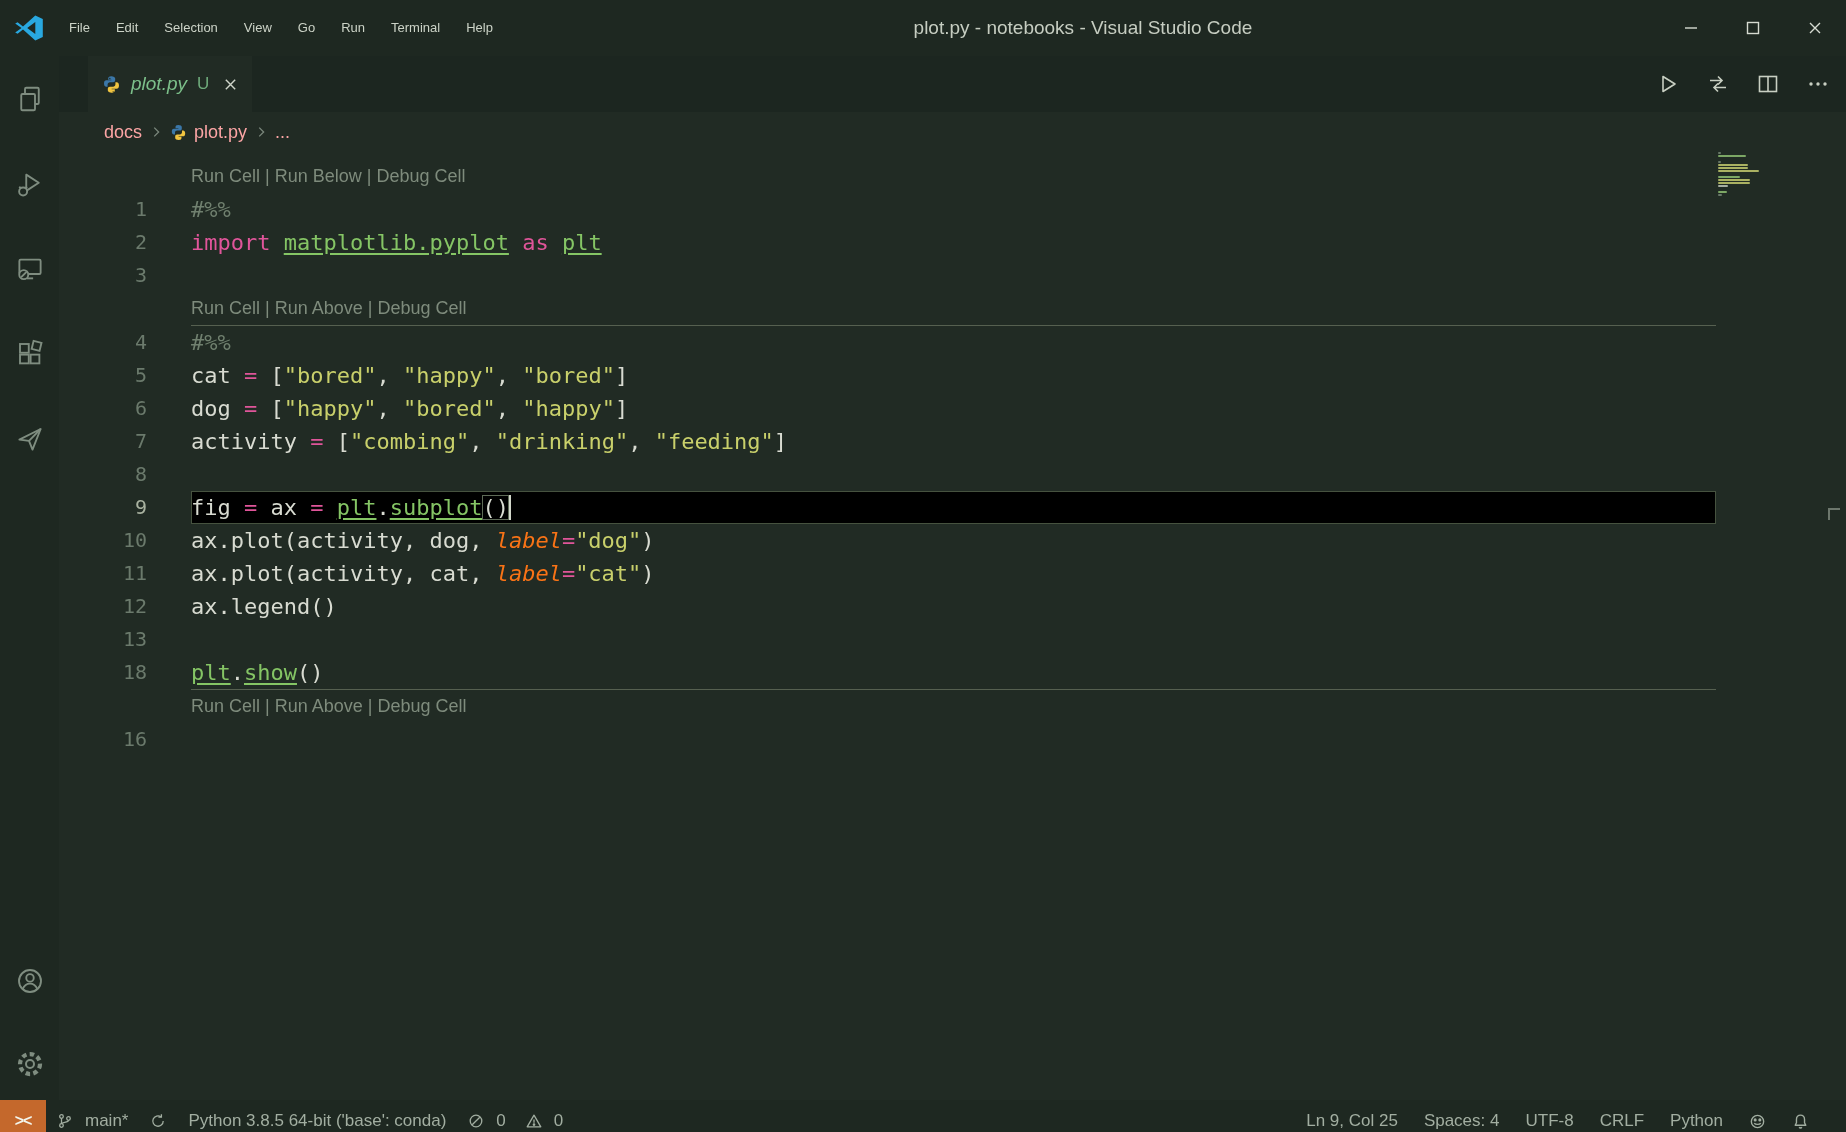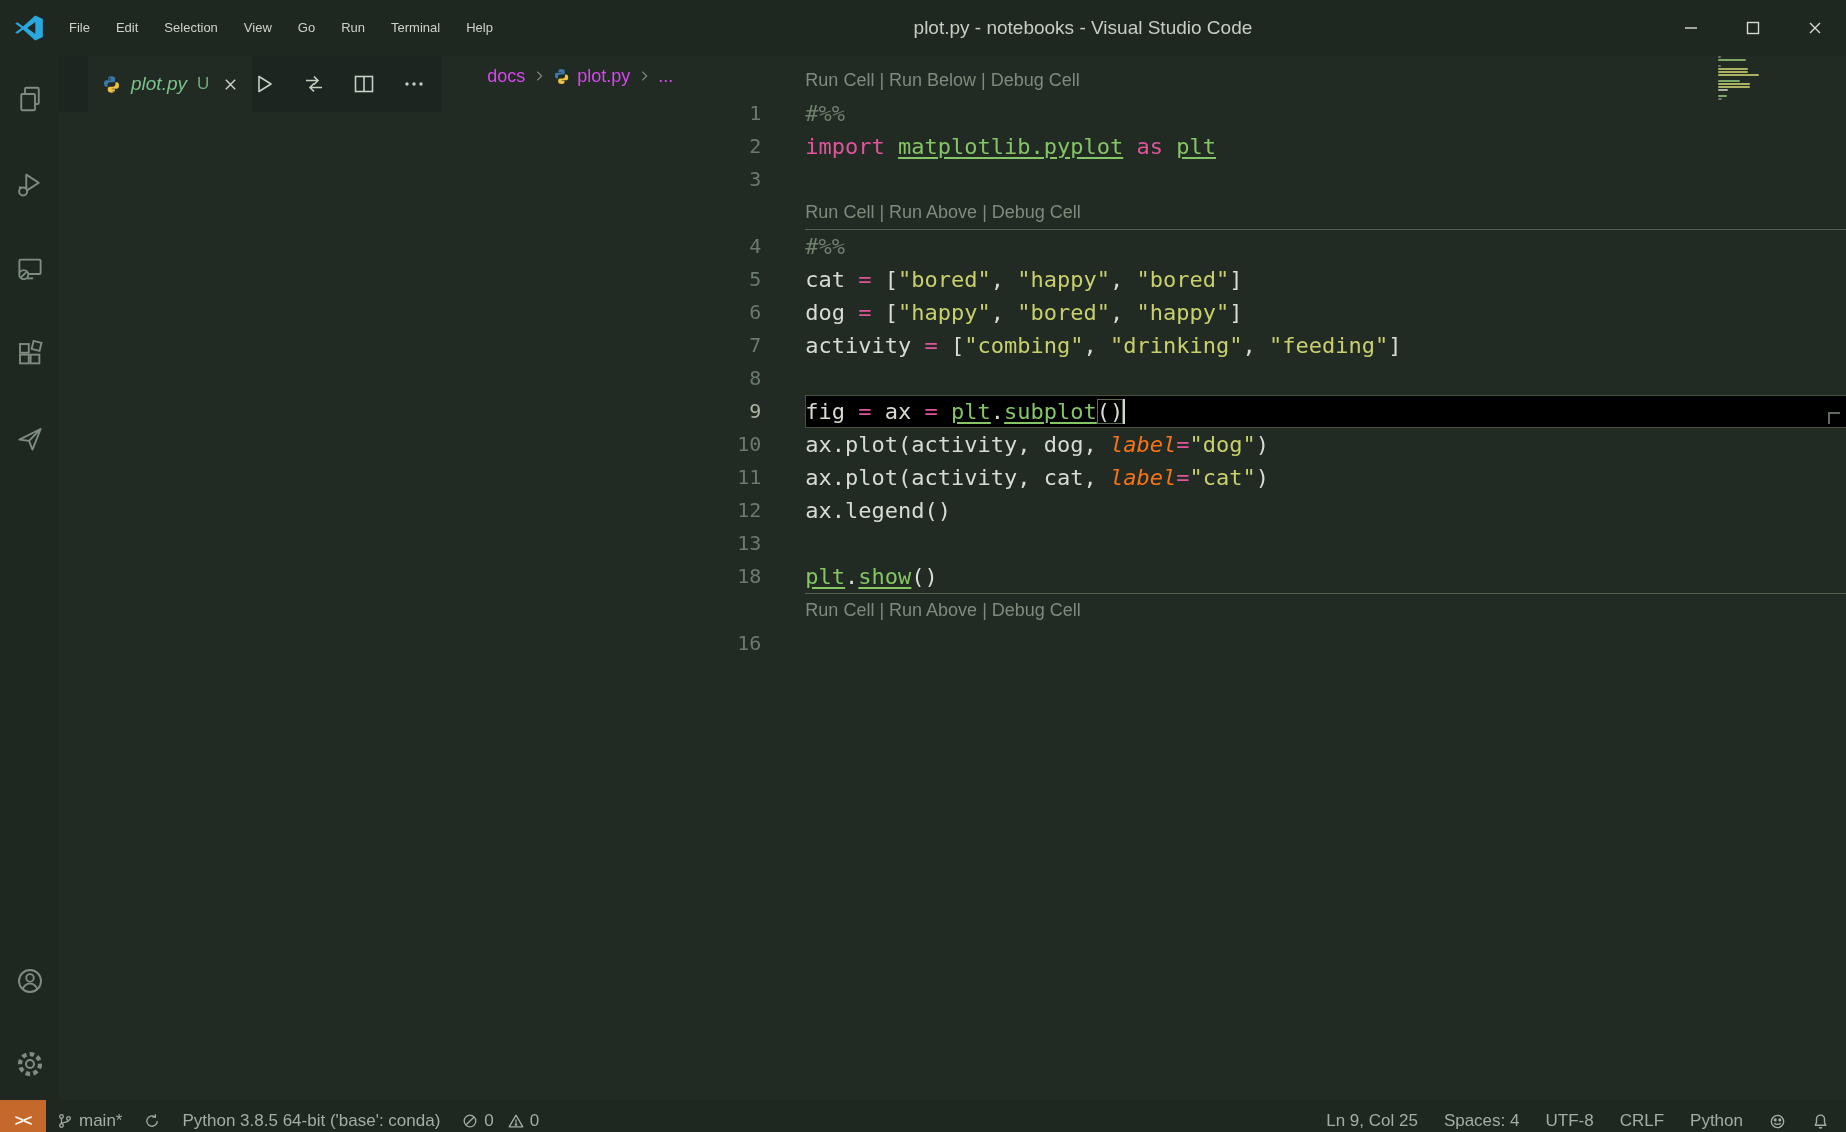--- a/index.html
+++ b/index.html
@@ -22,33 +22,33 @@
   .win-btn{width:62px;height:56px;display:flex;align-items:center;justify-content:center;color:#d6dbd1;}
 
   
   .main{position:absolute;top:56px;left:0;right:0;bottom:0;display:flex;}
 
   .activitybar{width:59px;background:#1e2821;display:flex;flex-direction:column;align-items:center;flex:none;}
   .ab-item{height:85px;width:59px;display:flex;align-items:center;justify-content:center;color:#7f8d80;}
   .ab-bottom{margin-top:auto;display:flex;flex-direction:column;align-items:center;gap:53px;margin-bottom:53px;}
   .ab-bottom .ab-item{height:auto;}
 
-  .editor-col{flex:1;display:flex;flex-direction:row;position:relative;min-width:0;}
+  .editor-col{flex:1;display:flex;flex-direction:column;position:relative;min-width:0;}
 
   
   .tabbar{height:56px;display:flex;align-items:center;background:#1c2620;flex:none;}
   .tab{margin-left:29px;height:100%;display:flex;align-items:center;gap:10px;padding:0 14px;background:#212b24;cursor:pointer;}
   .tab-label{font-size:19px;font-style:italic;color:#7cc08a;}
   .tab-badge{font-size:17px;color:#7cc08a;opacity:.85;}
   .tab-close{color:#cfd5c9;margin-left:4px;display:flex;align-items:center;}
   .editor-actions{margin-left:auto;display:flex;align-items:center;gap:26px;padding-right:16px;color:#c8cfc2;}
   .editor-actions .ea-icon{display:flex;align-items:center;justify-content:center;cursor:pointer;}
 
   
-  .breadcrumb{height:40px;display:flex;align-items:center;padding-left:45px;gap:7px;font-size:18px;color:#d946ef;flex:none;}
+  .breadcrumb{height:40px;display:flex;align-items:center;padding-left:45px;gap:7px;font-size:18px;color:#fca5a5;flex:none;}
   .bc-chev{color:#7a877c;display:flex;align-items:center;}
   .bc-item{cursor:pointer;}
 
   
   .code-area{flex:1;position:relative;overflow:hidden;}
   .code-lines{position:absolute;top:8px;left:0;}
   .row{display:flex;height:33px;line-height:33px;white-space:pre;}
   .gutter{width:88px;padding-right:0;text-align:right;flex:none;
           font-family:"DejaVu Sans Mono", monospace;font-size:20px;color:#6b7a6c;}
   .gutter-pad{width:24px;flex:none;}
@@ -73,23 +73,23 @@
   .minimap{position:absolute;top:0;right:84px;width:44px;cursor:pointer;}
   .mm-line{height:2px;margin-bottom:1px;border-radius:1px;opacity:.9;}
   .overview-mark{position:absolute;right:6px;top:356px;width:12px;height:12px;
                  border-left:2px solid #97a195;border-top:2px solid #97a195;opacity:.65;}
 
   
   .statusbar{position:absolute;left:0;right:0;bottom:-10px;height:42px;background:#1e2821;
              display:flex;align-items:center;font-size:17px;color:#a2aea1;z-index:6;}
   .sb-remote{width:46px;height:100%;background:#c4682c;color:#f2f5ec;display:flex;align-items:center;
              justify-content:center;font-weight:bold;font-size:16px;letter-spacing:-1px;cursor:pointer;flex:none;}
-  .sb-item{display:flex;align-items:center;gap:6px;padding:0 11px;cursor:pointer;white-space:nowrap;}
+  .sb-item{display:flex;align-items:center;gap:12px;padding:0 11px;cursor:pointer;white-space:nowrap;}
   .sb-left{display:flex;align-items:center;}
-  .sb-right{margin-left:auto;display:flex;align-items:center;padding-right:4px;}
+  .sb-right{margin-left:auto;display:flex;align-items:center;padding-right:24px;}
   .sb-right .sb-item{padding:0 13px;}
 </style>
 </head>
 <body>
 
 <div class="titlebar">
   <div class="logo">
     <svg viewBox="0 0 100 100" width="30" height="30">
       <path fill="#29a8e0" d="M71 8 L30 45 L12 31 L4 35 L25 50 L4 65 L12 69 L30 55 L71 92 L96 80 V20 Z M71 30 V70 L44 50 Z"></path>
     </svg>

